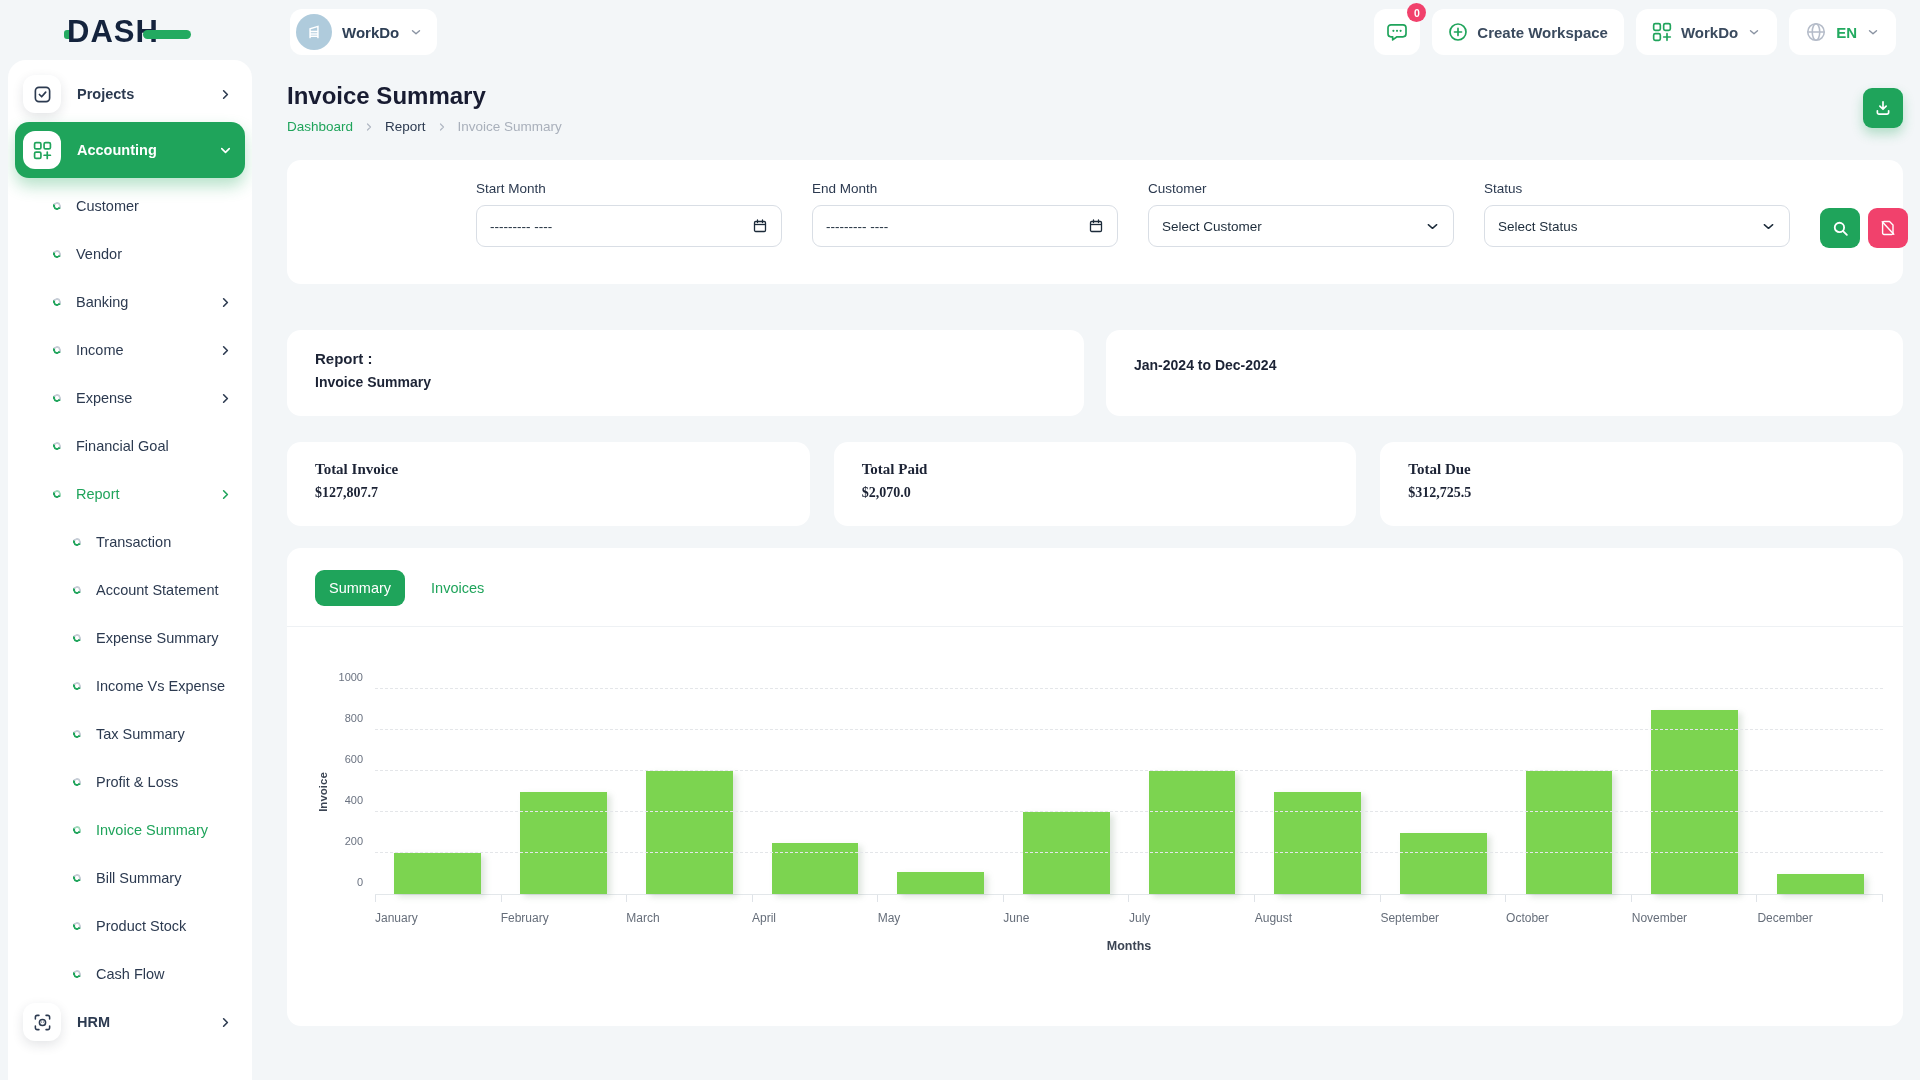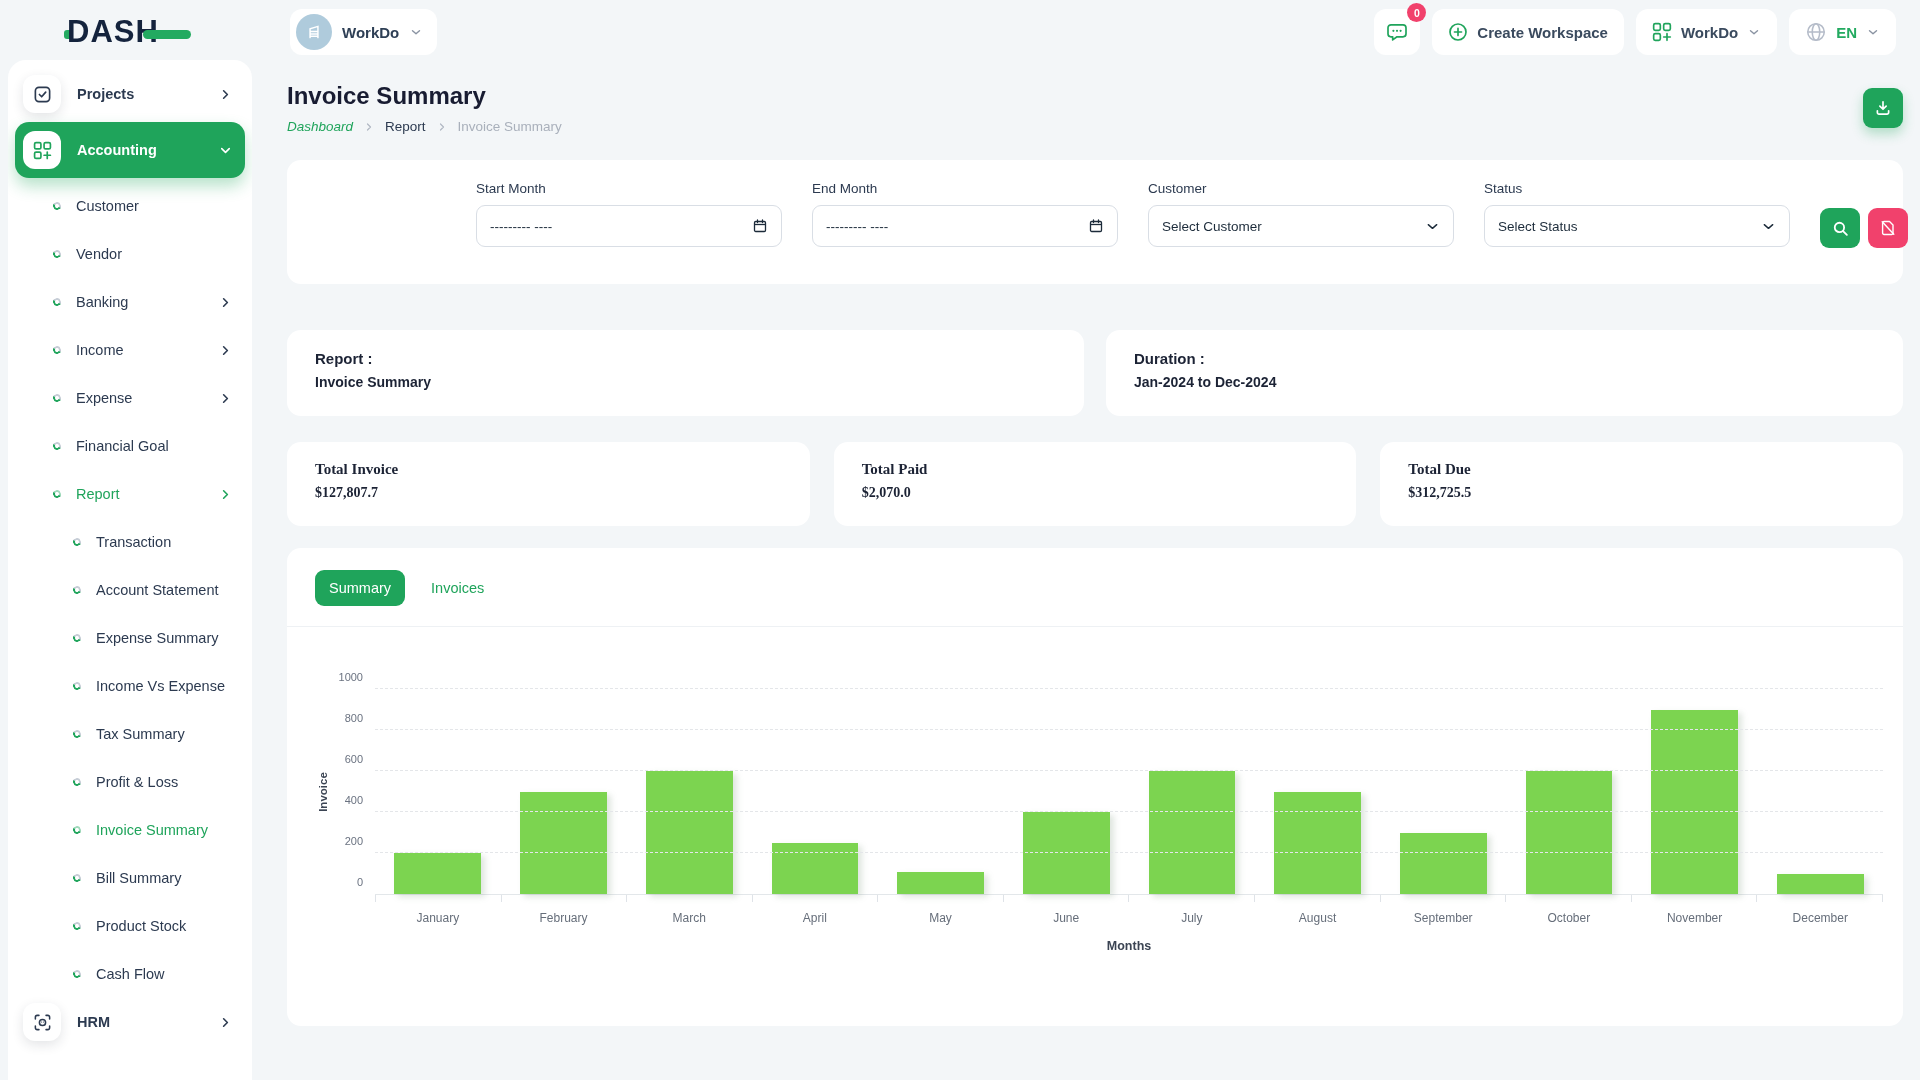--- a/index.html
+++ b/index.html
@@ -33,21 +33,21 @@
   .nav-sub2 { padding-left:58px; gap:15px; }
   .bullet { width:8px; height:8px; border-radius:50%; border:2px solid #c6cdd6; border-bottom-color:#1fa45b; border-left-color:#1fa45b; transform:rotate(-20deg); flex:0 0 auto; }
   .nav-green { color:#1fa45b; }
   .nav-green .bullet { border-color:#9fd9bb; border-bottom-color:#1fa45b; border-left-color:#1fa45b; }
 
   
   .main { position:absolute; left:287px; right:17px; top:64px; }
   .title-row { display:flex; align-items:center; margin-top:18px; }
   .page-title { font-size:24px; font-weight:700; color:#181c32; }
   .breadcrumb { display:flex; align-items:center; gap:10px; margin-top:9px; font-size:13.5px; }
-  .bc-link { color:#1fa45b; cursor:pointer;font-style:italic; }
+  .bc-link { color:#1fa45b; cursor:pointer; }
   .bc-dark { color:#2c3a50; cursor:pointer; }
   .bc-muted { color:#a9b0bb; }
   .dl-btn { margin-left:auto; width:40px; height:40px; border-radius:9px; background:#1fa45b; border:none; display:flex; align-items:center; justify-content:center; cursor:pointer; box-shadow:0 6px 12px rgba(31,164,91,.3); }
 
   .card { background:#fff; border-radius:14px; }
 
   .filter-card { margin-top:26px; height:124px; display:flex; padding:21px 24px; }
   .filter-spacer { width:165px; flex:0 0 auto; }
   .field { width:306px; margin-right:30px; }
   .field-label { font-size:13.5px; color:#2c3a50; margin-bottom:9px; }
@@ -78,21 +78,21 @@
   .gridline { position:absolute; left:0; right:0; border-top:1px dashed #e4e6e9; }
   .ytick { position:absolute; right:calc(100% + 12px); transform:translateY(-6px); font-size:11px; color:#6a7280; }
   .y-title { position:absolute; left:-72px; top:50%; transform:translateY(-50%) rotate(-90deg); font-size:11.5px; font-weight:700; color:#3b4453; }
   .bars { position:absolute; inset:0; display:flex; align-items:flex-end; }
   .bar-slot { flex:1; display:flex; justify-content:center; align-items:flex-end; height:100%; }
   .bar { width:69%; background:#7cd450; box-shadow:4px 3px 6px rgba(110,140,110,.22); }
   .tick-row { display:flex; height:7px; }
   .tick-cell { flex:1; border-right:1px solid #dfe3e8; }
   .tick-cell:first-child { border-left:1px solid #dfe3e8; }
   .x-labels { display:flex; margin-top:9px; }
-  .x-label { flex:1; text-align:center; font-size:12px; color:#666e7a; }
+  .x-label { flex:1; font-size:12px; color:#666e7a; }
   .x-title { text-align:center; font-size:12.5px; font-weight:700; color:#3b4453; margin-top:14px; }
 </style>
 </head>
 <body>
 
 <div class="header">
   <div class="logo">
     <span class="logo-dot"></span>
     <span class="logo-text">DASH</span>
     <span class="logo-dash"></span>
@@ -373,21 +373,20 @@
       </button>
     </div>
   </div>
 
   <div class="two-row">
     <div class="card">
       <div class="card-label">Report :</div>
       <div class="card-value">Invoice Summary</div>
     </div>
     <div class="card">
-      <div class="card-label">Duration :</div>
       <div class="card-value">Jan-2024 to Dec-2024</div>
     </div>
   </div>
 
   <div class="stats-row" id="stats-row">
       <div class="card">
         <div class="card-label">Total Invoice</div>
     <div class="card-value">$127,807.7</div>
       </div>
       <div class="card">

